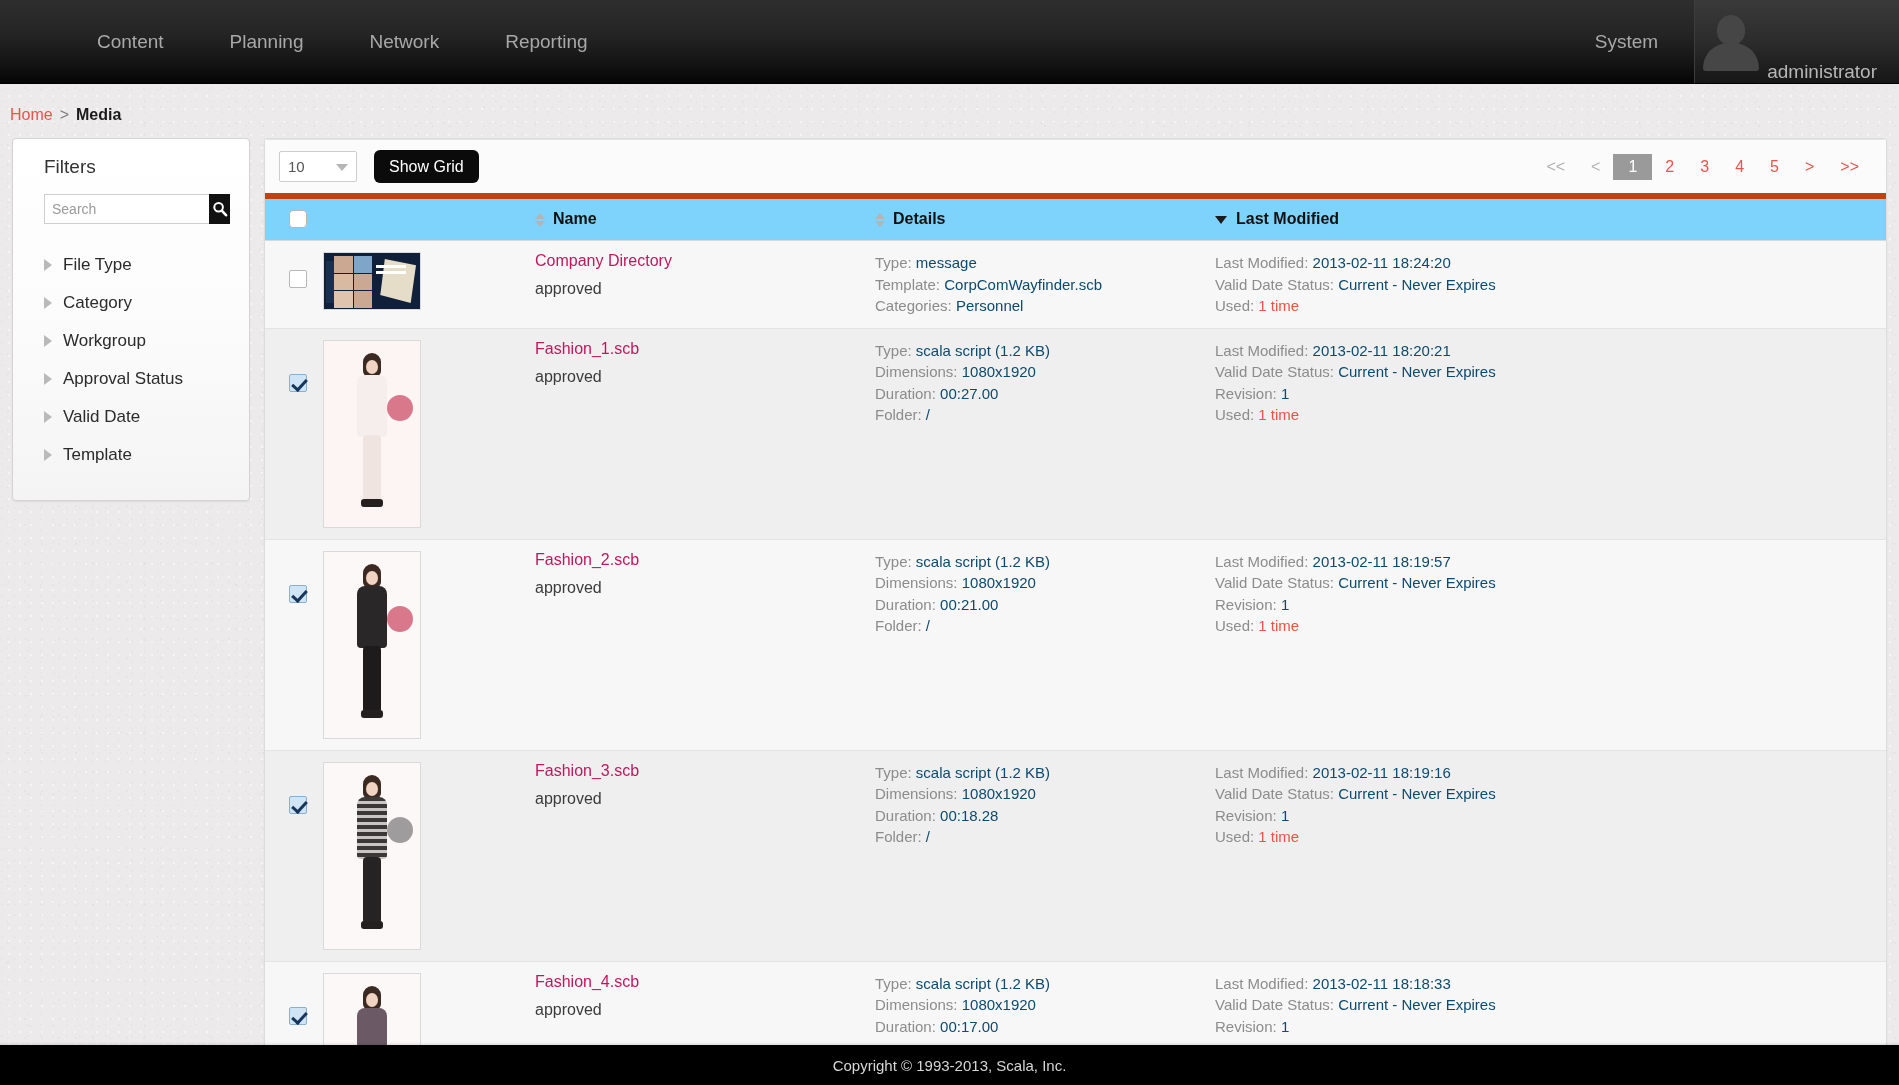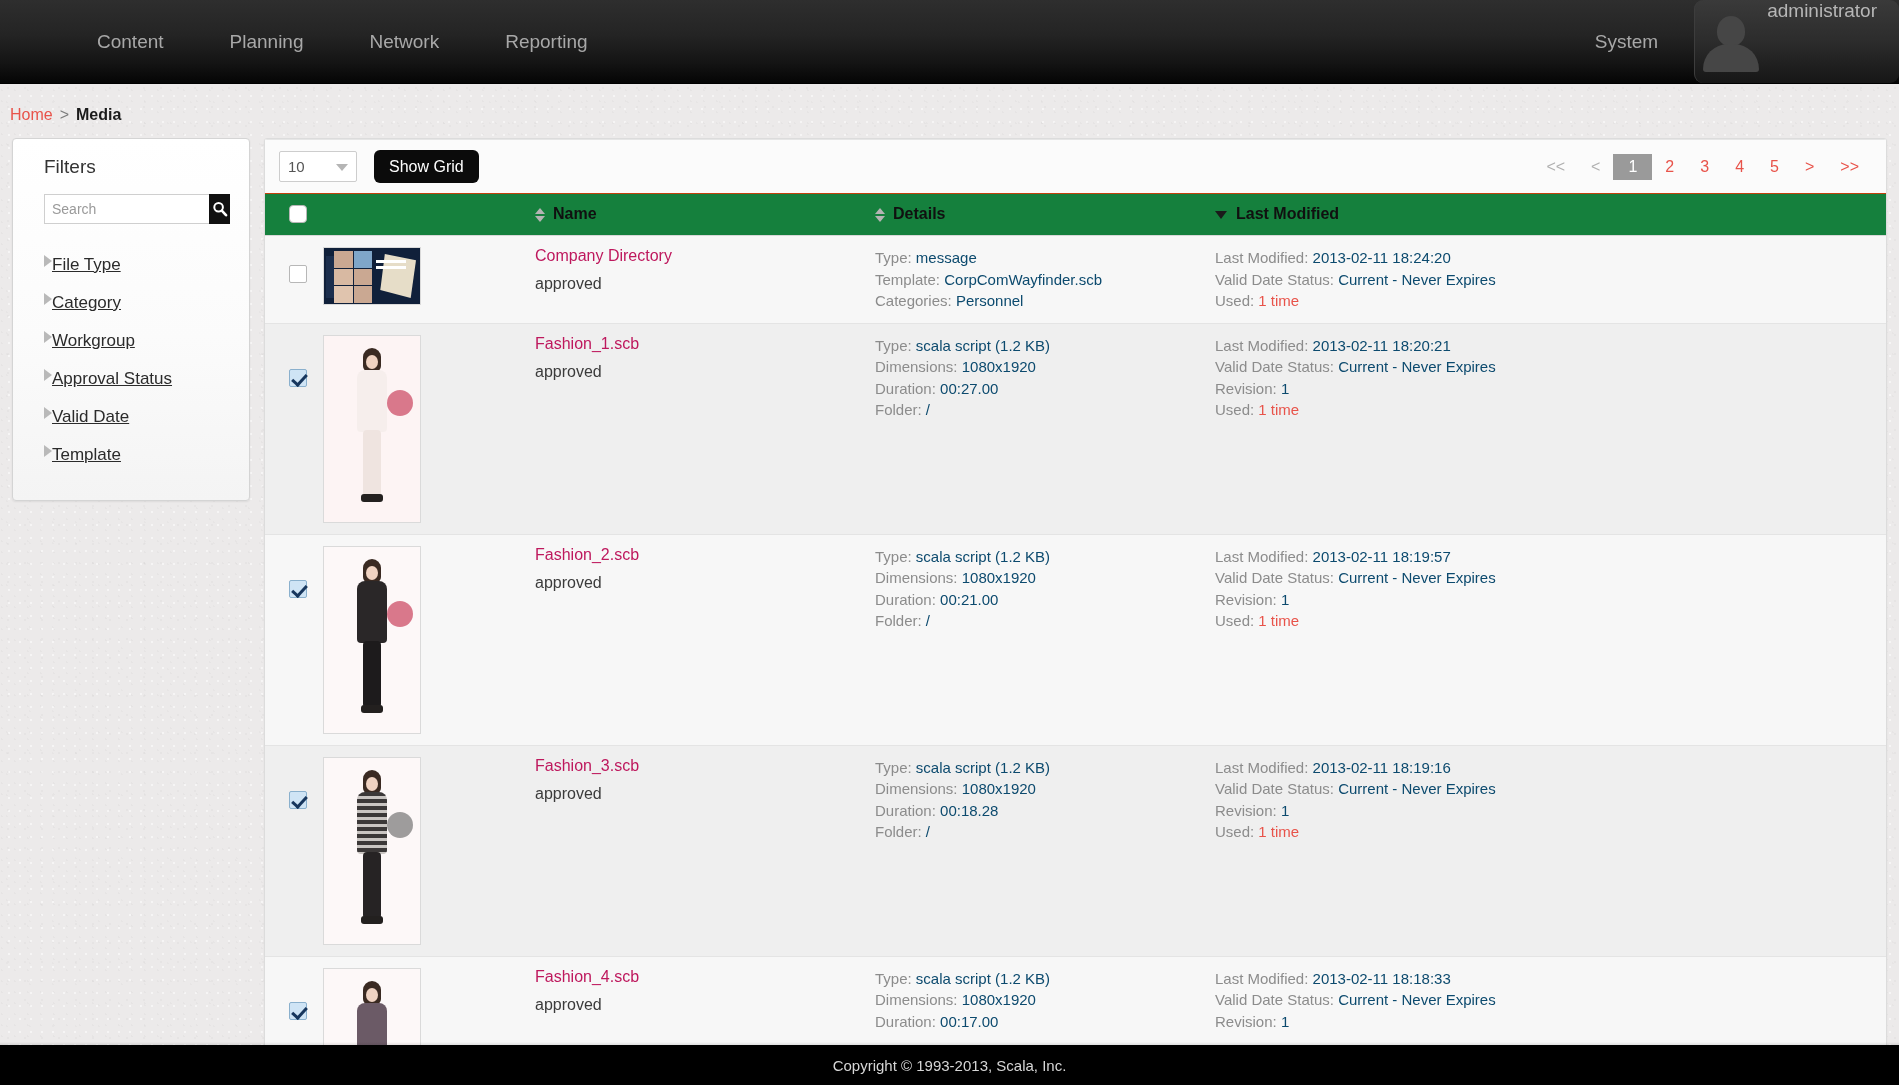--- a/index.html
+++ b/index.html
@@ -57,25 +57,24 @@
   .mainnav a {
     color: #a8a8a8; font-size: 19px; text-decoration: none;
     padding: 6px 24px; margin: 0 9px;
   }
 
   .topright {
     margin-left: auto; display: flex; align-items: center; height: 100%;
   }
   .sysmenu { color: #a8a8a8; font-size: 19px; padding-right: 36px; }
   .userbox {
-    display: flex; align-items: flex-start; height: 100%;
+    display: flex; align-items: flex-end; height: 100%;
     padding: 0 22px 0 0;
     background: linear-gradient(to bottom, #3a3a3a 0%, #2c2c2c 50%, #161616 100%);
     border-left: 1px solid #3d3d3d;
-    border-radius: 9px;
   }
   .avatar {
     width: 72px; height: 84px; position: relative; flex: none;
   }
   .avatar .head {
     position: absolute; width: 28px; height: 30px; border-radius: 50% 50% 45% 45%;
     background: #464646; left: 22px; top: 16px;
   }
   .avatar .body {
     position: absolute; width: 56px; height: 28px; left: 8px; top: 44px;
@@ -109,22 +108,22 @@
     width: 165px; height: 30px; border: 1px solid #cfcfcf; border-right: none;
     padding: 0 7px; font-size: 14px; color: #333; outline: none;
     font-family: "Liberation Sans", sans-serif; background: #fff;
   }
   .searchrow input::placeholder { color: #9a9a9a; }
   .searchbtn {
     width: 29px; height: 30px; background: #111; border: 1px solid #111;
     display: flex; align-items: center; justify-content: center; cursor: pointer;
   }
   .filter-item {
-    display: flex; align-items: flex-start; 
-    padding: 9px 0; font-size: 17px; color: #2b2b2b; cursor: pointer; text-decoration: underline;
+    display: flex; align-items: center; gap: 11px;
+    padding: 9px 0; font-size: 17px; color: #2b2b2b; cursor: pointer;
   }
   .tri {
     width: 0; height: 0; border-left: 8px solid #b9b9b9;
     border-top: 6px solid transparent; border-bottom: 6px solid transparent;
     flex: none;
   }
 
   
   .content {
     flex: 1; margin-left: 14px;
@@ -170,22 +169,22 @@
     color: #e8534a; text-decoration: none; font-size: 16px;
     padding: 4px 13px; display: inline-block;
   }
   .pager a.dim { color: #b0b0b0; }
   .pager a.cur { background: #9a9a9a; color: #fff; padding: 4px 15px; }
 
   
   table { width: 100%; border-collapse: collapse; }
   thead th {
     text-align: left; font-size: 16px; color: #101010;
-    padding: 11px 0 12px 0; background: #15803d;
-    border-top: 1px solid #c2410c; border-bottom: 1px solid #d8d8d8;
+    padding: 11px 0 12px 0; background: #7dd3fc;
+    border-top: 6px solid #c2410c; border-bottom: 1px solid #d8d8d8;
     font-weight: bold;
   }
   .col-chk { width: 58px; padding-left: 24px !important; }
   .col-thumb { width: 212px; }
   .col-name { width: 340px; }
   .col-details { width: 340px; }
   .sortico {
     display: inline-block; width: 9px; margin-right: 9px; position: relative;
     vertical-align: middle;
   }

